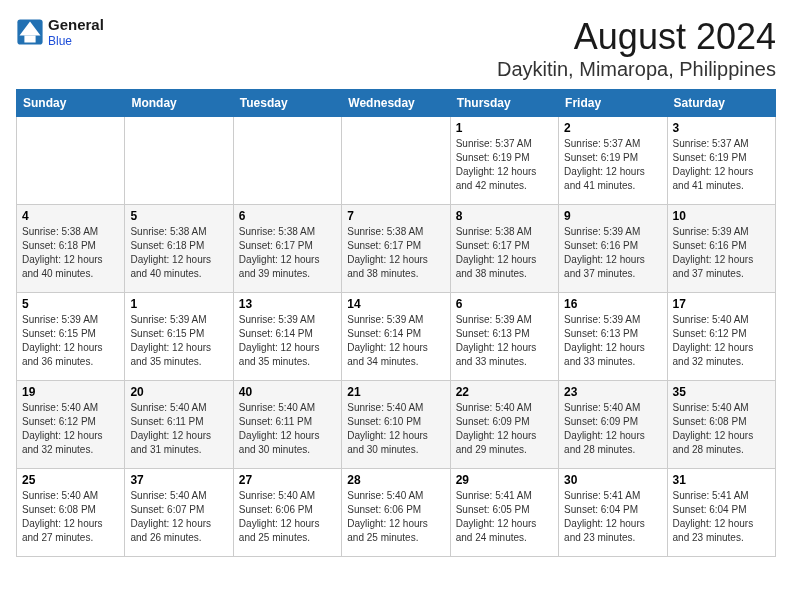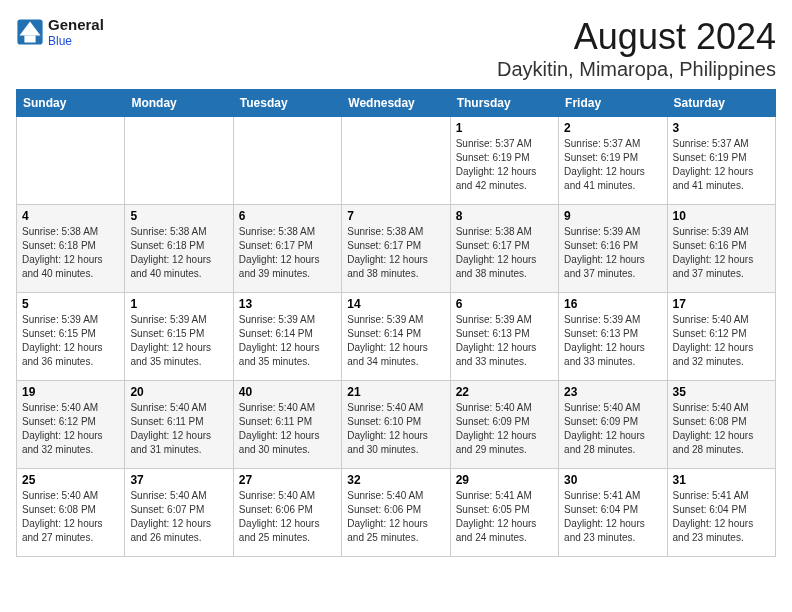--- a/index.html
+++ b/index.html
@@ -229,21 +229,21 @@
         </td>
         <td>
           <span class="day-num">37</span>
           <div class="cell-text">Sunrise: 5:40 AM<br>Sunset: 6:07 PM<br>Daylight: 12 hours<br>and 26 minutes.</div>
         </td>
         <td>
           <span class="day-num">27</span>
           <div class="cell-text">Sunrise: 5:40 AM<br>Sunset: 6:06 PM<br>Daylight: 12 hours<br>and 25 minutes.</div>
         </td>
         <td>
-          <span class="day-num">32</span>
+          <span class="day-num">28</span>
           <div class="cell-text">Sunrise: 5:40 AM<br>Sunset: 6:06 PM<br>Daylight: 12 hours<br>and 25 minutes.</div>
         </td>
         <td>
           <span class="day-num">29</span>
           <div class="cell-text">Sunrise: 5:41 AM<br>Sunset: 6:05 PM<br>Daylight: 12 hours<br>and 24 minutes.</div>
         </td>
         <td>
           <span class="day-num">30</span>
           <div class="cell-text">Sunrise: 5:41 AM<br>Sunset: 6:04 PM<br>Daylight: 12 hours<br>and 23 minutes.</div>
         </td>

